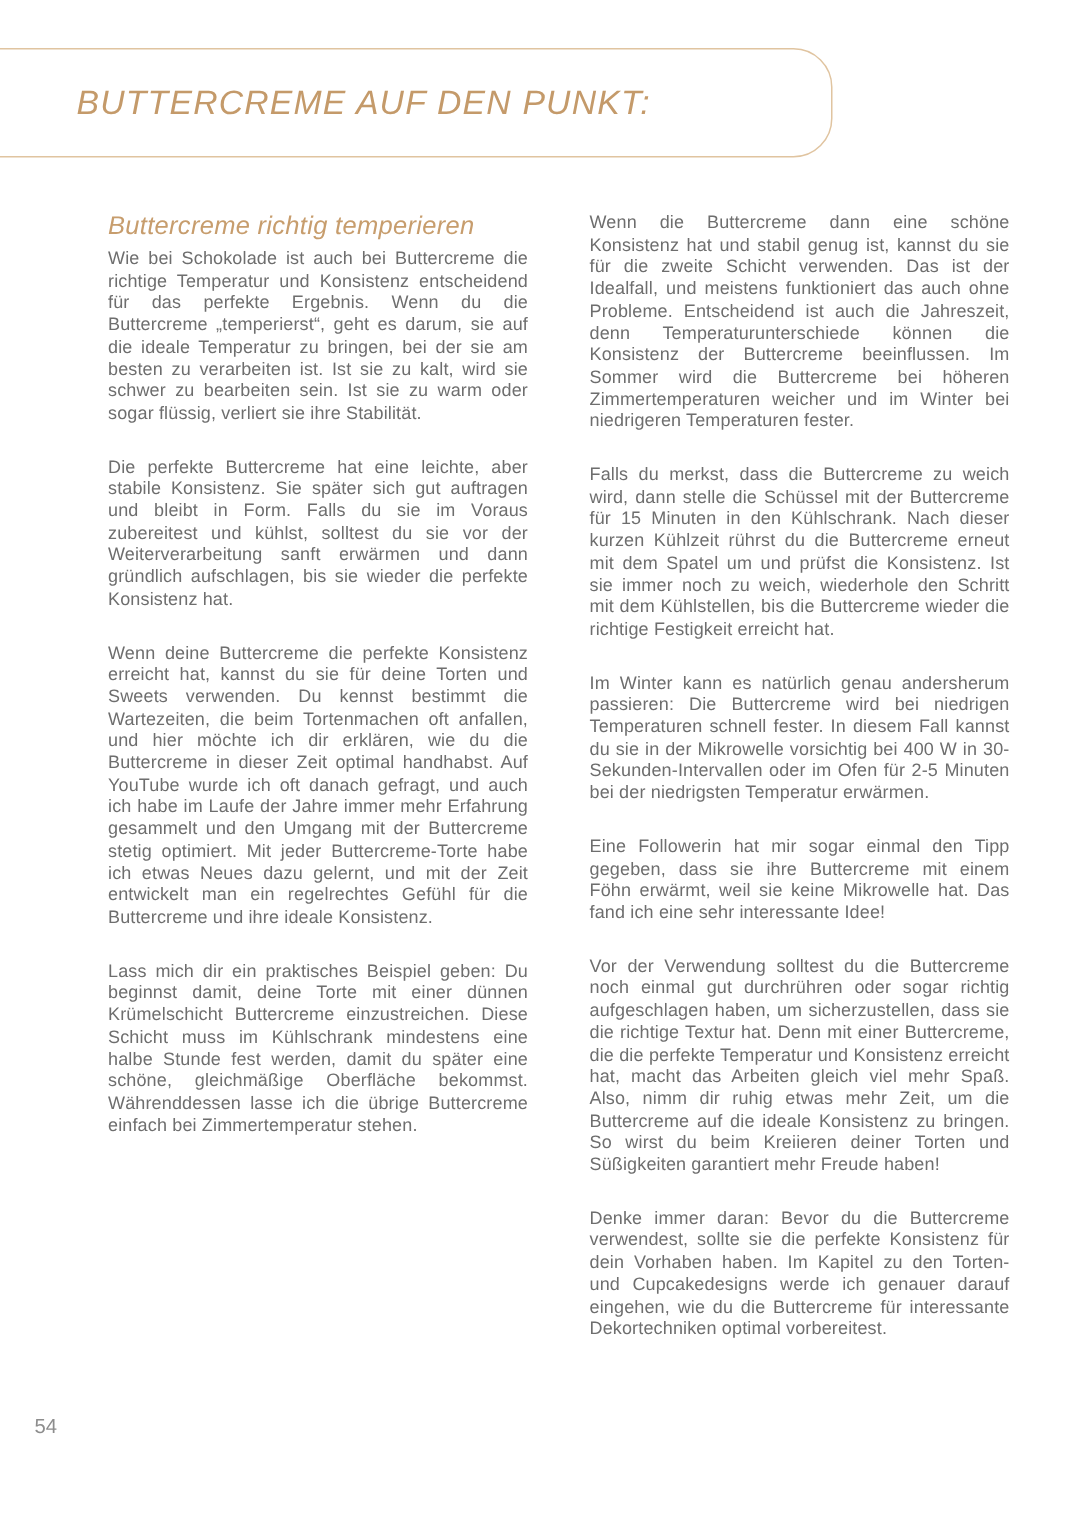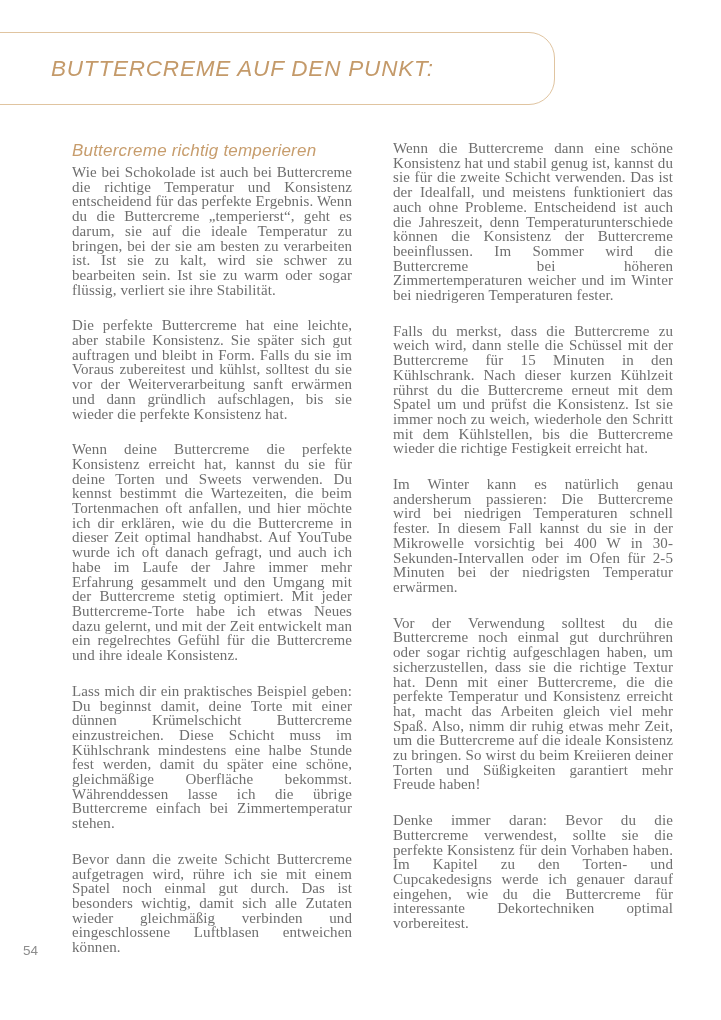--- a/index.html
+++ b/index.html
@@ -54,26 +54,25 @@
   h2.section-heading {
     margin: 0 0 4px 0;
     font-size: 17px;
     font-style: italic;
     font-weight: normal;
     color: #c79d6d;
     letter-spacing: 0.2px;
   }
   p.body-par {
     margin: 0 0 21px 0;
-    font-size: 15px;
+    font-size: 12px;
     line-height: 14.7px;
     color: #6e6e6e;
     text-align: justify;
     letter-spacing: 0.1px;
-    font-family: Liberation Serif, serif;
   }
   p.body-par:last-child { margin-bottom: 0; }
   .page-number {
     position: absolute;
     left: 23px;
     top: 943px;
     font-size: 13.5px;
     color: #8d8d8d;
   }
 </style>
@@ -88,27 +87,27 @@
 
   <div class="content">
 
     <div class="col">
       <h2 class="section-heading">Buttercreme richtig temperieren</h2>
       <p class="body-par">Wie bei Schokolade ist auch bei Buttercreme die richtige Temperatur und Konsistenz entscheidend für das perfekte Ergebnis. Wenn du die Buttercreme „temperierst“, geht es darum, sie auf die ideale Temperatur zu bringen, bei der sie am besten zu verarbeiten ist. Ist sie zu kalt, wird sie schwer zu bearbeiten sein. Ist sie zu warm oder sogar flüssig, verliert sie ihre Stabilität.</p>
       <p class="body-par">Die perfekte Buttercreme hat eine leichte, aber stabile Konsistenz. Sie später sich gut auftragen und bleibt in Form. Falls du sie im Voraus zubereitest und kühlst, solltest du sie vor der Weiterverarbeitung sanft erwärmen und dann gründlich aufschlagen, bis sie wieder die perfekte Konsistenz hat.</p>
 
       <p class="body-par">Wenn deine Buttercreme die perfekte Konsistenz erreicht hat, kannst du sie für deine Torten und Sweets verwenden. Du kennst bestimmt die Wartezeiten, die beim Tortenmachen oft anfallen, und hier möchte ich dir erklären, wie du die Buttercreme in dieser Zeit optimal handhabst. Auf YouTube wurde ich oft danach gefragt, und auch ich habe im Laufe der Jahre immer mehr Erfahrung gesammelt und den Umgang mit der Buttercreme stetig optimiert. Mit jeder Buttercreme-Torte habe ich etwas Neues dazu gelernt, und mit der Zeit entwickelt man ein regelrechtes Gefühl für die Buttercreme und ihre ideale Konsistenz.</p>
       <p class="body-par">Lass mich dir ein praktisches Beispiel geben: Du beginnst damit, deine Torte mit einer dünnen Krümelschicht Buttercreme einzustreichen. Diese Schicht muss im Kühlschrank mindestens eine halbe Stunde fest werden, damit du später eine schöne, gleichmäßige Oberfläche bekommst. Währenddessen lasse ich die übrige Buttercreme einfach bei Zimmertemperatur stehen.</p>
-      <p class="body-par">Bevor dann die zweite Schicht Buttercreme aufgetragen wird, rühre ich sie mit einem Spatel noch einmal gut durch. Das ist besonders wichtig, damit sich alle Zutaten wieder gleichmäßig verbinden und eingeschlossene Luftblasen entweichen können.</p>
     </div>
 
     <div class="col">
       <p class="body-par">Wenn die Buttercreme dann eine schöne Konsistenz hat und stabil genug ist, kannst du sie für die zweite Schicht verwenden. Das ist der Idealfall, und meistens funktioniert das auch ohne Probleme. Entscheidend ist auch die Jahreszeit, denn Temperaturunterschiede können die Konsistenz der Buttercreme beeinflussen. Im Sommer wird die Buttercreme bei höheren Zimmertemperaturen weicher und im Winter bei niedrigeren Temperaturen fester.</p>
       <p class="body-par">Falls du merkst, dass die Buttercreme zu weich wird, dann stelle die Schüssel mit der Buttercreme für 15 Minuten in den Kühlschrank. Nach dieser kurzen Kühlzeit rührst du die Buttercreme erneut mit dem Spatel um und prüfst die Konsistenz. Ist sie immer noch zu weich, wiederhole den Schritt mit dem Kühlstellen, bis die Buttercreme wieder die richtige Festigkeit erreicht hat.</p>
       <p class="body-par">Im Winter kann es natürlich genau andersherum passieren: Die Buttercreme wird bei niedrigen Temperaturen schnell fester. In diesem Fall kannst du sie in der Mikrowelle vorsichtig bei 400 W in 30-Sekunden-Intervallen oder im Ofen für 2-5 Minuten bei der niedrigsten Temperatur erwärmen.</p>
+      <p class="body-par">Eine Followerin hat mir sogar einmal den Tipp gegeben, dass sie ihre Buttercreme mit einem Föhn erwärmt, weil sie keine Mikrowelle hat. Das fand ich eine sehr interessante Idee!</p>
       <p class="body-par">Vor der Verwendung solltest du die Buttercreme noch einmal gut durchrühren oder sogar richtig aufgeschlagen haben, um sicherzustellen, dass sie die richtige Textur hat. Denn mit einer Buttercreme, die die perfekte Temperatur und Konsistenz erreicht hat, macht das Arbeiten gleich viel mehr Spaß. Also, nimm dir ruhig etwas mehr Zeit, um die Buttercreme auf die ideale Konsistenz zu bringen. So wirst du beim Kreiieren deiner Torten und Süßigkeiten garantiert mehr Freude haben!</p>
       <p class="body-par">Denke immer daran: Bevor du die Buttercreme verwendest, sollte sie die perfekte Konsistenz für dein Vorhaben haben. Im Kapitel zu den Torten- und Cupcakedesigns werde ich genauer darauf eingehen, wie du die Buttercreme für interessante Dekortechniken optimal vorbereitest.</p>
     </div>
 
   </div>
 
   <div class="page-number">54</div>
 
 </div>
 

